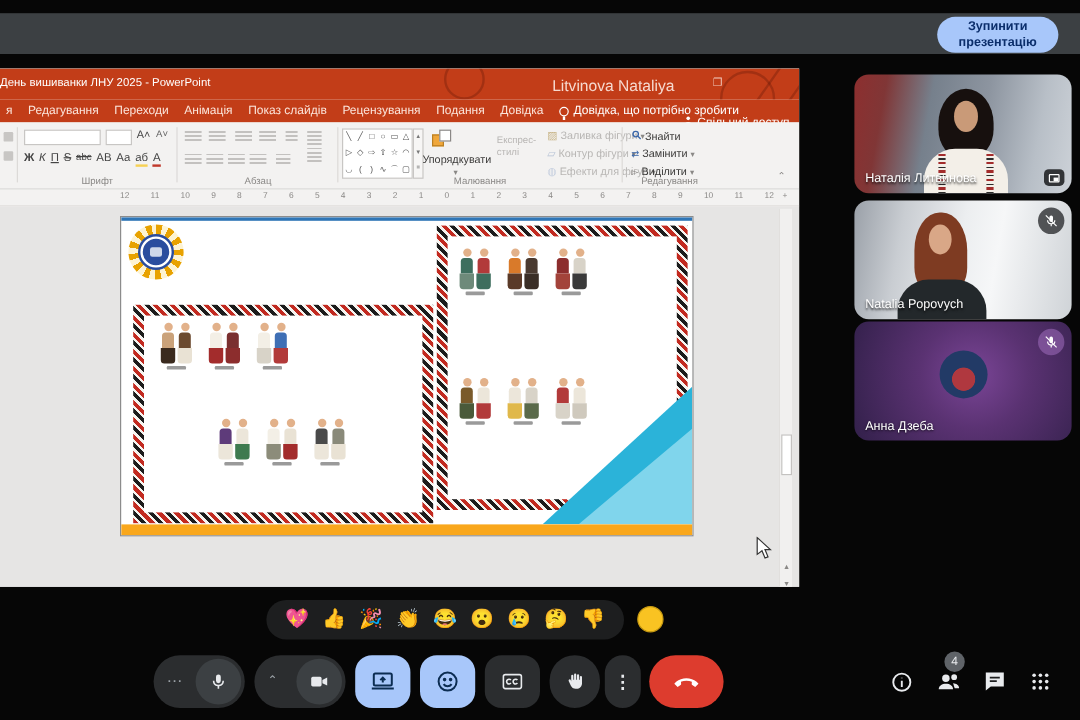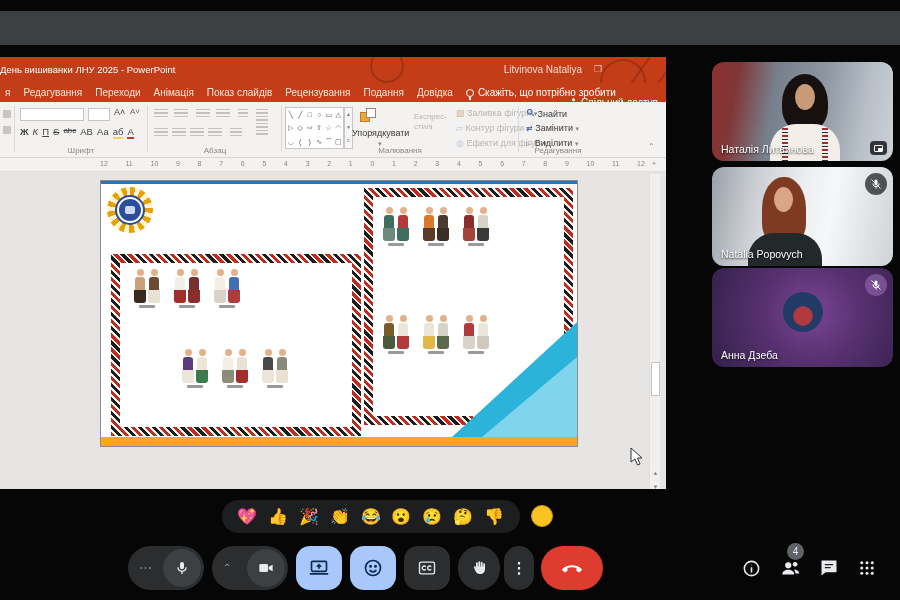--- a/index.html
+++ b/index.html
@@ -14,21 +14,21 @@
     font-size:12.5px; white-space:nowrap; }
   #stop-btn { right:18px; top:3px; background:#a8c7fa; color:#0b2e6b; border:none;
     border-radius:15px; padding:2px 18px; font-size:10.5px; line-height:1.25;
     font-weight:bold; text-align:center; font-family:inherit; cursor:pointer; }
 
   
   #ppt { left:0; top:57px; width:666px; height:432px; background:#f3f2f1; overflow:hidden; }
   #ppt-titlebar { left:0; top:0; width:666px; height:26px; background:#c23d18; overflow:hidden; }
   .deco { position:absolute; border:2px solid rgba(90,20,5,.30); border-radius:50%; }
   #ppt-title { width:100%; text-align:left; top:7px; color:#fff; font-size:9.5px; }
-  #ppt-account { right:84px; top:7px; color:#f6d9cf; font-size:10px; }
+  #ppt-account { right:104px; top:7px; color:#f6d9cf; font-size:13px; }
   #ppt-win-icon { right:64px; top:7px; color:#f0c9bd; font-size:9px; }
   #ppt-tabs { left:0; top:26px; width:666px; height:19px; background:#c23d18;
     display:flex; align-items:center; gap:13px; padding-left:5px; color:#fbe4da;
     font-size:10px; white-space:nowrap; }
   #ppt-tabs .tab { cursor:pointer; }
   #tellme { display:flex; align-items:center; gap:4px; color:#fff; }
   #bulb { width:8px; height:8px; border:1.5px solid #fff; border-radius:50%; display:inline-block; position:relative; }
   #bulb::after { content:""; position:absolute; left:2px; top:7px; width:2px; height:3px; background:#fff; }
   #ppt-share { position:absolute; right:8px; top:10px; height:19px; line-height:19px; color:#fff; font-size:10px; }
 
@@ -142,20 +142,24 @@
     justify-content:center; cursor:pointer; }
   #badge-4 { position:absolute; left:787px; top:543px; width:17px; height:17px; border-radius:50%;
     background:#5f6368; color:#e8eaed; font-size:10px; text-align:center; line-height:17px; }
 </style>
 </head>
 <body>
 
 <div id="stage">
 
   <div id="topbar" class="abs">
+    <button id="stop-btn" class="abs">
+      <span>Зупинити</span><br>
+      <span>презентацію</span>
+    </button>
   </div>
 
   <div id="ppt" class="abs">
     <div id="ppt-titlebar" class="abs">
       <div class="deco" style="left:370px; top:-8px; width:34px; height:34px;"></div>
       <div class="deco" style="left:600px; top:2px; width:46px; height:46px;"></div>
       <div class="deco" style="left:640px; top:-14px; width:24px; height:60px; border-radius:4px; transform:rotate(35deg);"></div>
       <div id="ppt-title" class="abs">День вишиванки ЛНУ 2025  -  PowerPoint</div>
       <div id="ppt-account" class="abs">Litvinova Nataliya</div>
       <div id="ppt-win-icon" class="abs">❐</div>
@@ -166,21 +170,21 @@
 
       <span class="tab">Редагування</span>
         <span class="tab">Переходи</span>
         <span class="tab">Анімація</span>
         <span class="tab">Показ слайдів</span>
         <span class="tab">Рецензування</span>
         <span class="tab">Подання</span>
         <span class="tab">Довідка</span>
         <span id="tellme">
         <span id="bulb"></span>
-        <span>Скажіть, що потрібно зробити</span>
+        <span>Довідка, що потрібно зробити</span>
       </span>
       <span id="ppt-share">
         <svg width="9" height="9" viewBox="0 0 24 24" fill="#fff">
             <circle cx="12" cy="7" r="4"></circle>
             <path d="M4 21c0-4 4-6 8-6s8 2 8 6z"></path>
           </svg>
         <span>Спільний доступ</span>
       </span>
     </div>
 

